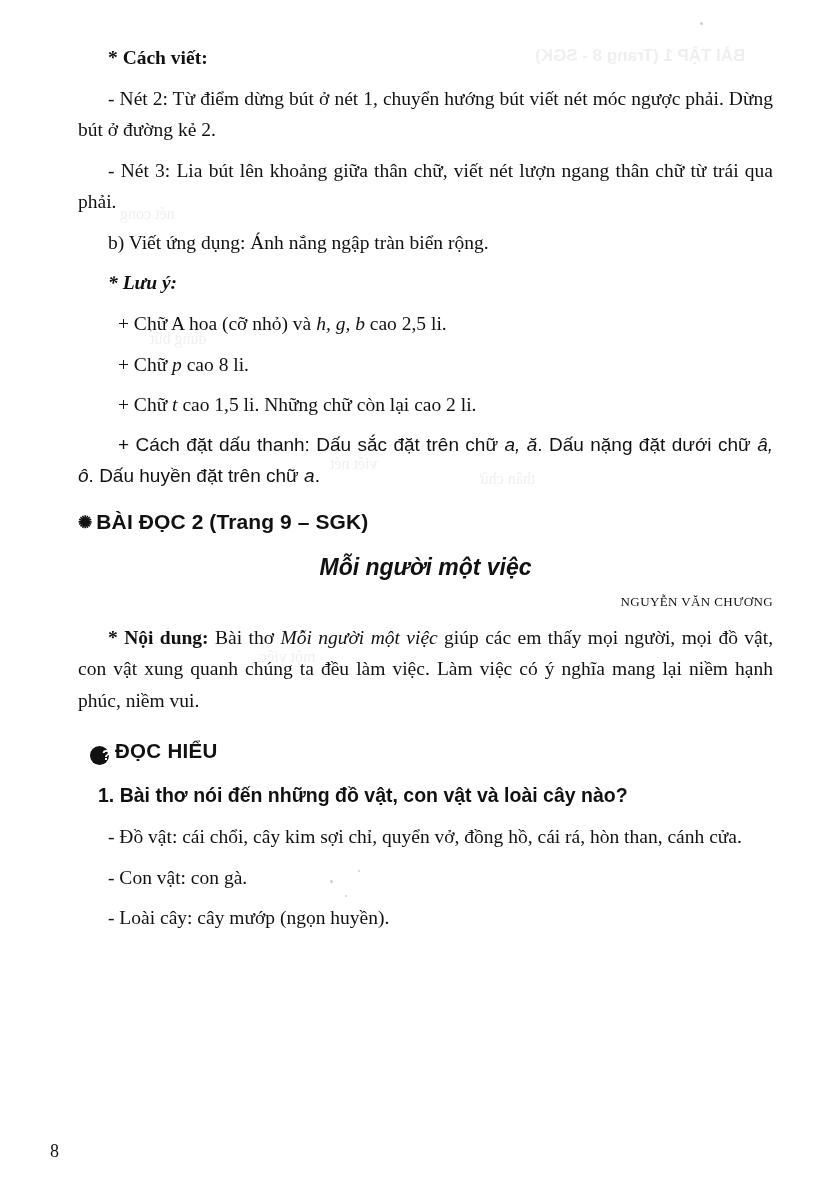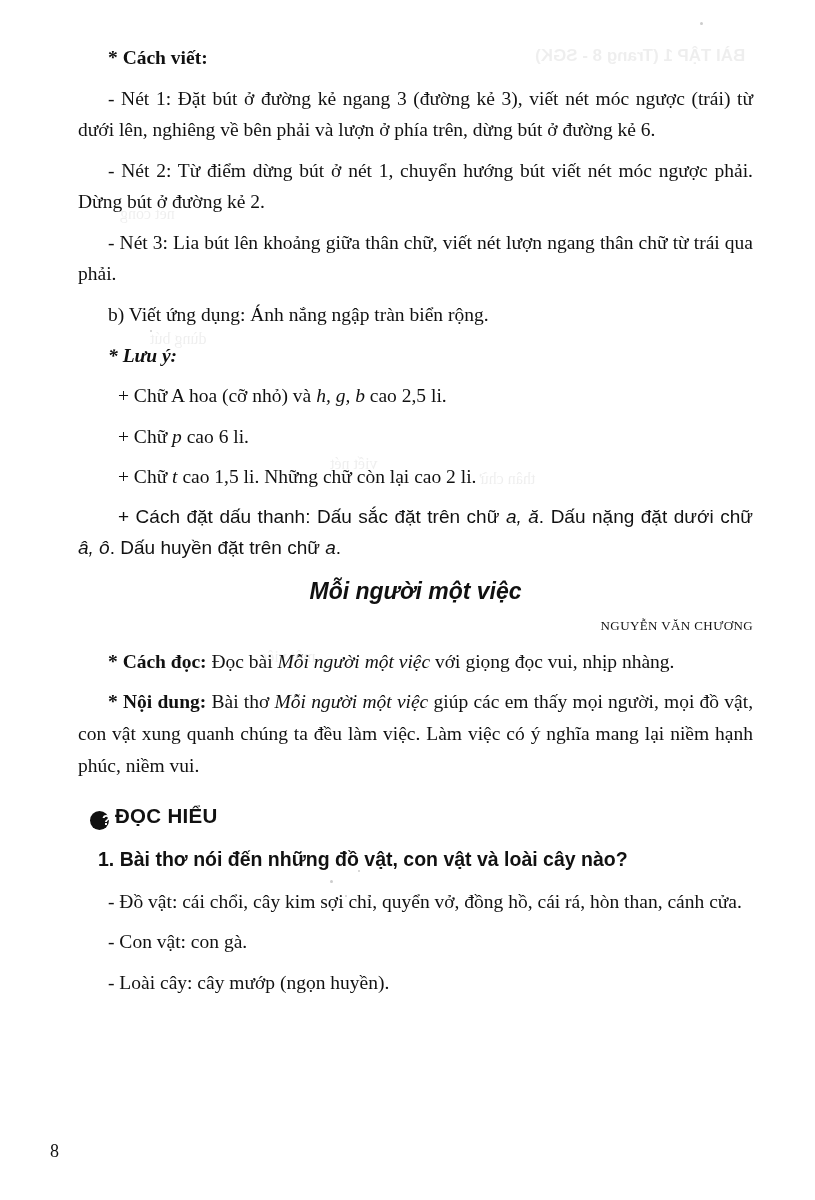--- a/index.html
+++ b/index.html
@@ -11,21 +11,21 @@
     height: 1200px;
     background: #ffffff;
     font-family: "Liberation Serif", serif;
     color: #111111;
     position: relative;
     overflow: hidden;
   }
   .page {
     position: absolute;
     inset: 0;
-    padding: 42px 62px 0 78px;
+    padding: 42px 42px 0 78px;
     box-sizing: border-box;
   }
   
   .ghost-layer {
     position: absolute;
     inset: 0;
     pointer-events: none;
     opacity: 0.085;
     filter: blur(0.3px);
   }
@@ -148,41 +148,40 @@
 <div class="speck" style="left:700px;top:22px;width:3px;height:3px;"></div>
 <div class="speck" style="left:150px;top:330px;width:2px;height:2px;"></div>
 <div class="speck" style="left:330px;top:880px;width:3px;height:3px;"></div>
 <div class="speck" style="left:345px;top:895px;width:2px;height:2px;"></div>
 <div class="speck" style="left:358px;top:870px;width:2px;height:2px;"></div>
 
 <div class="page">
 
   <p class="indent b">* Cách viết:</p>
 
-  <p class="indent">- Nét 1: Đặt bút ở đường kẻ ngang 3 (đường kẻ 3), viết nét móc ngược (trái) từ dưới lên, nghiêng về bên phải và lượn ở phía trên, dừng bút ở đường kẻ 6.</p>
   <p class="indent">- Nét 2: Từ điểm dừng bút ở nét 1, chuyển hướng bút viết nét móc ngược phải. Dừng bút ở đường kẻ 2.</p>
   <p class="indent">- Nét 3: Lia bút lên khoảng giữa thân chữ, viết nét lượn ngang thân chữ từ trái qua phải.</p>
 
   <p class="indent"><span>b) Viết ứng dụng: </span><span>Ánh nắng ngập tràn biển rộng.</span></p>
 
   <p class="indent"><b><i>* Lưu ý:</i></b></p>
 
   <p class="indent2"><span>+ Chữ A hoa (cỡ nhỏ) và </span><i>h, g, b</i><span> cao 2,5 li.</span></p>
 
-  <p class="indent2"><span>+ Chữ </span><i>p</i><span> cao 6 li.</span></p>
+  <p class="indent2"><span>+ Chữ </span><i>p</i><span> cao 8 li.</span></p>
 
   <p class="indent2"><span>+ Chữ </span><i>t</i><span> cao 1,5 li. Những chữ còn lại cao 2 li.</span></p>
 
   <p class="indent2 sans-line"><span>+ Cách đặt dấu thanh: Dấu sắc đặt trên chữ </span><i>a, ă</i><span>. Dấu nặng đặt dưới chữ </span><i>â, ô</i><span>. Dấu huyền đặt trên chữ </span><i>a</i><span>.</span></p>
 
+  <p class="heading-bai"><span class="flower-icon">✺</span><span>BÀI ĐỌC 2 (Trang 9 – SGK)</span></p>
 
   <p class="poem-title">Mỗi người một việc</p>
   <p class="poem-author">NGUYỄN VĂN CHƯƠNG</p>
 
-  <p class="indent"><b>* Cách đọc:</b><span> Đọc bài </span><i>Mỗi người một việc</i><span> với giọng đọc vui, nhịp nhàng.</span></p>
 
   <p class="indent"><b>* Nội dung:</b><span> Bài thơ </span><i>Mỗi người một việc</i><span> giúp các em thấy mọi người, mọi đồ vật, con vật xung quanh chúng ta đều làm việc. Làm việc có ý nghĩa mang lại niềm hạnh phúc, niềm vui.</span></p>
 
   <p class="heading-doc"><span class="q-icon">?</span><span>ĐỌC HIỂU</span></p>
 
   <p class="q-text">1. Bài thơ nói đến những đồ vật, con vật và loài cây nào?</p>
 
   <p class="indent">- Đồ vật: cái chổi, cây kim sợi chỉ, quyển vở, đồng hồ, cái rá, hòn than, cánh cửa.</p>
   <p class="indent">- Con vật: con gà.</p>
   <p class="indent">- Loài cây: cây mướp (ngọn huyền).</p>

